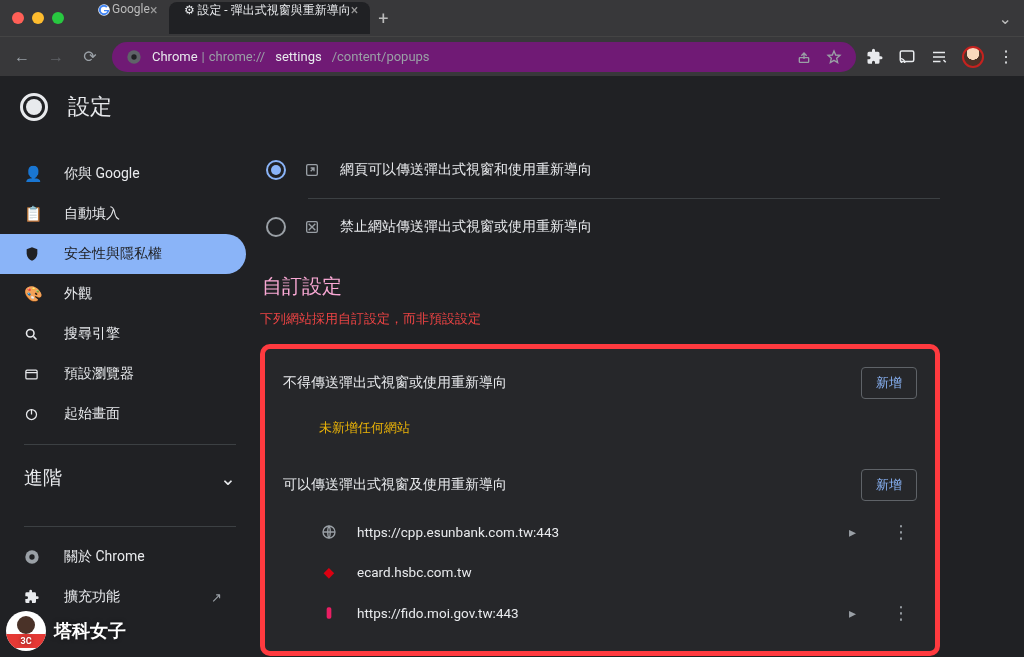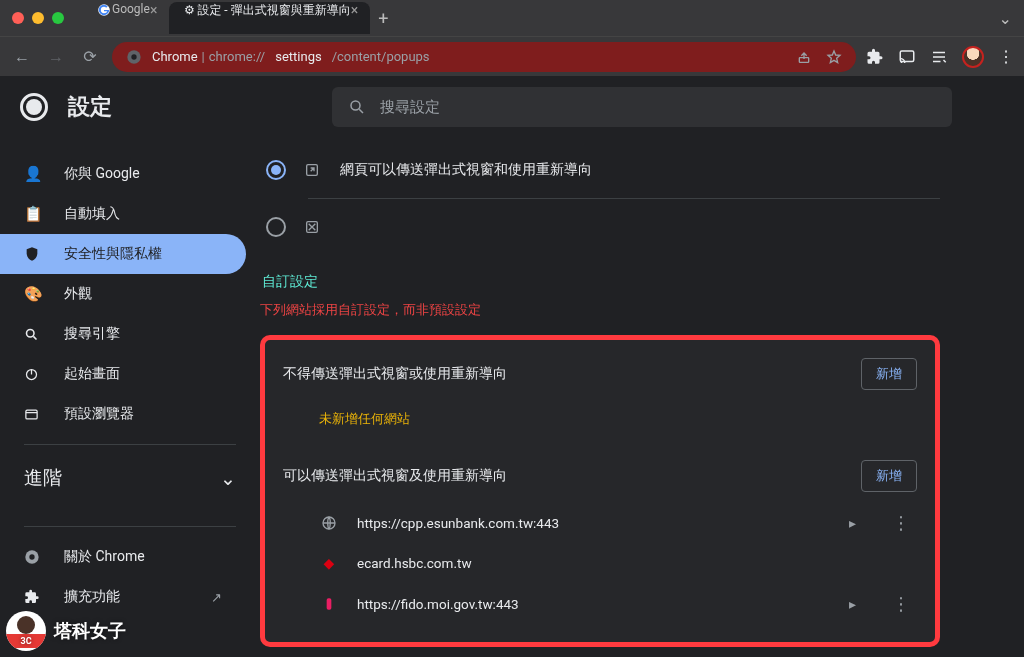--- a/index.html
+++ b/index.html
@@ -14,33 +14,33 @@
 .tab { height:32px; display:flex; align-items:flex-start; gap:0; padding:0 12px; font-size:12px; color:#bbb; border-radius:8px 8px 0 0; max-width:220px; }
 .tab.active{background:#202124;color:#e8eaed}
 .tab .fav{width:16px;height:16px;display:flex;align-items:center;justify-content:center;font-size:12px}
 .tab .close{margin-left:auto;color:#999;font-size:14px}
 .newtab{color:#bbb;font-size:18px;margin-left:8px}
 .titlebar .chev{margin-left:auto;color:#bbb}
 
 
 .toolbar { height:40px; background:#38383a; display:flex; align-items:center; padding:0 10px; gap:10px; border-top:1px solid #444; }
 .navbtn{color:#9aa0a6;font-size:16px;width:24px;text-align:center}
-.omnibox{flex:1;height:30px;background:#7f1d1d;border-radius:15px;display:flex;align-items:center;padding:0 14px;gap:10px;font-size:13px;color:#9aa0a6}
+.omnibox{flex:1;height:30px;background:#701a75;border-radius:15px;display:flex;align-items:center;padding:0 14px;gap:10px;font-size:13px;color:#9aa0a6}
 .omnibox .urlpart{color:#e8eaed}
 .omnibox .urlpart.dim{color:#9aa0a6}
 .omnibox .right{margin-left:auto;display:flex;gap:14px;align-items:center}
 .tbicons{display:flex;gap:14px;align-items:center;color:#e8eaed;font-size:16px}
 .avatar{width:22px;height:22px;border-radius:50%;background:radial-gradient(circle at 50% 30%, #f9d9bd 40%, #4a3228 42%);border:2px solid #c5221f}
 
 
 .page{display:flex;height:calc(100% - 76px)}
 .header{position:absolute;top:76px;left:0;right:0;height:62px;display:flex;align-items:center;padding:0 20px;gap:20px;z-index:2}
 .header .logo2{width:28px;height:28px;border-radius:50%;border:3px solid #e8eaed;position:relative}
 .header .logo2::after{content:"";position:absolute;inset:3px;border-radius:50%;background:#e8eaed}
-.header h1{font-size:22px;font-weight:700}
+.header h1{font-size:22px;font-weight:400}
 .header .search{margin-left:200px;flex:1;max-width:620px;height:40px;background:#303134;border-radius:6px;display:flex;align-items:center;padding:0 16px;gap:14px;color:#9aa0a6;font-size:15px}
 
 .sidebar{width:260px;padding-top:78px;display:flex;flex-direction:column;font-size:14px}
 .sbitem{height:40px;display:flex;align-items:center;gap:20px;padding:0 24px;color:#e8eaed;border-radius:0 20px 20px 0;margin-right:14px}
 .sbitem.active{background:#8ab4f8;color:#202124}
 .sbitem .ic{width:20px;text-align:center;font-size:15px}
 .sbitem .ext{margin-left:auto;font-size:13px;color:#9aa0a6}
 .sbitem.active .ic{color:#202124}
 .sbsep{height:1px;background:#3c4043;margin:10px 24px}
 .adv{display:flex;align-items:center;padding:10px 24px;gap:10px;color:#e8eaed;font-size:19px}
@@ -48,21 +48,21 @@
 
 .content{flex:1;padding-top:70px;padding-right:12px;overflow:hidden}
 .panel{max-width:680px}
 .radio-row{display:flex;align-items:center;gap:18px;padding:14px 6px;font-size:14px;color:#e8eaed}
 .radio{width:20px;height:20px;border:2px solid #8ab4f8;border-radius:50%;display:flex;align-items:center;justify-content:center}
 .radio.on::after{content:"";width:10px;height:10px;background:#8ab4f8;border-radius:50%}
 .radio.off{border-color:#9aa0a6}
 .row-ic{width:18px;text-align:center;color:#9aa0a6;font-size:15px}
 .hr{height:1px;background:#3c4043;margin:4px 0 4px 48px}
 
-.section-title{font-size:14px;color:#5eead4;margin:22px 0 10px 2px}
+.section-title{font-size:20px;color:#f9a8d4;margin:22px 0 10px 2px}
 .section-sub{font-size:13px;color:#ef4444;margin-bottom:10px}
 
 .redbox{border:5px solid #ff3a3f;border-radius:10px;padding:12px 18px 18px;margin-top:16px;background:#26272a}
 .listhdr{display:flex;align-items:center;justify-content:space-between;font-size:14px;color:#e8eaed;margin:6px 0 10px}
 .addbtn{color:#8ab4f8;border:1px solid #5f6368;padding:6px 14px;border-radius:4px;font-size:13px;background:transparent}
 .empty{color:#eab308;font-size:13px;padding:10px 0 18px 36px}
 .siterow{display:flex;align-items:center;gap:18px;padding:10px 0;font-size:13.5px;color:#e8eaed}
 .siterow .sic{width:20px;height:20px;display:flex;align-items:center;justify-content:center;font-size:14px;margin-left:36px}
 .siterow .arrow{margin-left:auto;color:#9aa0a6;font-size:14px;padding:0 10px}
 .siterow .more{color:#9aa0a6;padding:0 8px;font-size:18px;letter-spacing:-1px}
@@ -154,29 +154,20 @@
         </svg>
     </span>
     <div class="avatar"></div>
     <span>⋮</span>
   </div>
 </div>
 
 <div class="header">
   <span class="logo2"></span>
   <h1>設定</h1>
-  <div class="search">
-    <span>
-      <svg width="18" height="18" viewBox="0 0 24 24" fill="none" stroke="#9aa0a6" stroke-width="2">
-          <circle cx="10" cy="10" r="6"></circle>
-          <path d="M20 20l-5-5"></path>
-        </svg>
-    </span>
-    <span>搜尋設定</span>
-  </div>
 </div>
 
 <div class="page">
   <div class="sidebar">
     <div class="sbitem">
         <span class="ic">👤</span>
         <span>你與 Google</span>
       </div>
     <div class="sbitem">
         <span class="ic">📋</span>
@@ -199,34 +190,34 @@
           <svg width="15" height="15" viewBox="0 0 24 24" fill="none" stroke="#e8eaed" stroke-width="2.5">
             <circle cx="10" cy="10" r="6"></circle>
             <path d="M20 20l-5-5"></path>
           </svg>
         </span>
         <span>搜尋引擎</span>
       </div>
     <div class="sbitem">
         <span class="ic">
           <svg width="15" height="15" viewBox="0 0 24 24" fill="none" stroke="#e8eaed" stroke-width="2">
+            <rect x="3" y="5" width="18" height="14" rx="2"></rect>
+            <path d="M3 9h18"></path>
+          </svg>
+        </span>
+        <span>預設瀏覽器</span>
+      </div>
+    <div class="sbitem">
+        <span class="ic">
+          <svg width="15" height="15" viewBox="0 0 24 24" fill="none" stroke="#e8eaed" stroke-width="2">
             <circle cx="12" cy="12" r="8"></circle>
             <path d="M12 4v8"></path>
           </svg>
         </span>
         <span>起始畫面</span>
-      </div>
-    <div class="sbitem">
-        <span class="ic">
-          <svg width="15" height="15" viewBox="0 0 24 24" fill="none" stroke="#e8eaed" stroke-width="2">
-            <rect x="3" y="5" width="18" height="14" rx="2"></rect>
-            <path d="M3 9h18"></path>
-          </svg>
-        </span>
-        <span>預設瀏覽器</span>
       </div>
     <div class="sbsep"></div>
     <div class="adv">
         <span>進階</span>
         <span style="margin-left:auto">⌄</span>
       </div>
     <div class="sbspacer"></div>
     <div class="sbsep"></div>
     <div class="sbitem">
         <span class="ic">
@@ -263,20 +254,21 @@
       </div>
       <div class="hr"></div>
       <div class="radio-row">
         <span class="radio off"></span>
         <span class="row-ic">
             <svg width="16" height="16" viewBox="0 0 24 24" fill="none" stroke="#9aa0a6" stroke-width="2">
               <rect x="4" y="4" width="16" height="16" rx="2"></rect>
               <path d="M7 7l10 10M17 7L7 17"></path>
             </svg>
           </span>
+        <span>禁止網站傳送彈出式視窗或使用重新導向</span>
       </div>
 
       <div class="section-title">自訂設定</div>
       <div class="section-sub">下列網站採用自訂設定，而非預設設定</div>
 
       <div class="redbox">
         <div class="listhdr">
           <span>不得傳送彈出式視窗或使用重新導向</span>
           <button class="addbtn">新增</button>
         </div>

